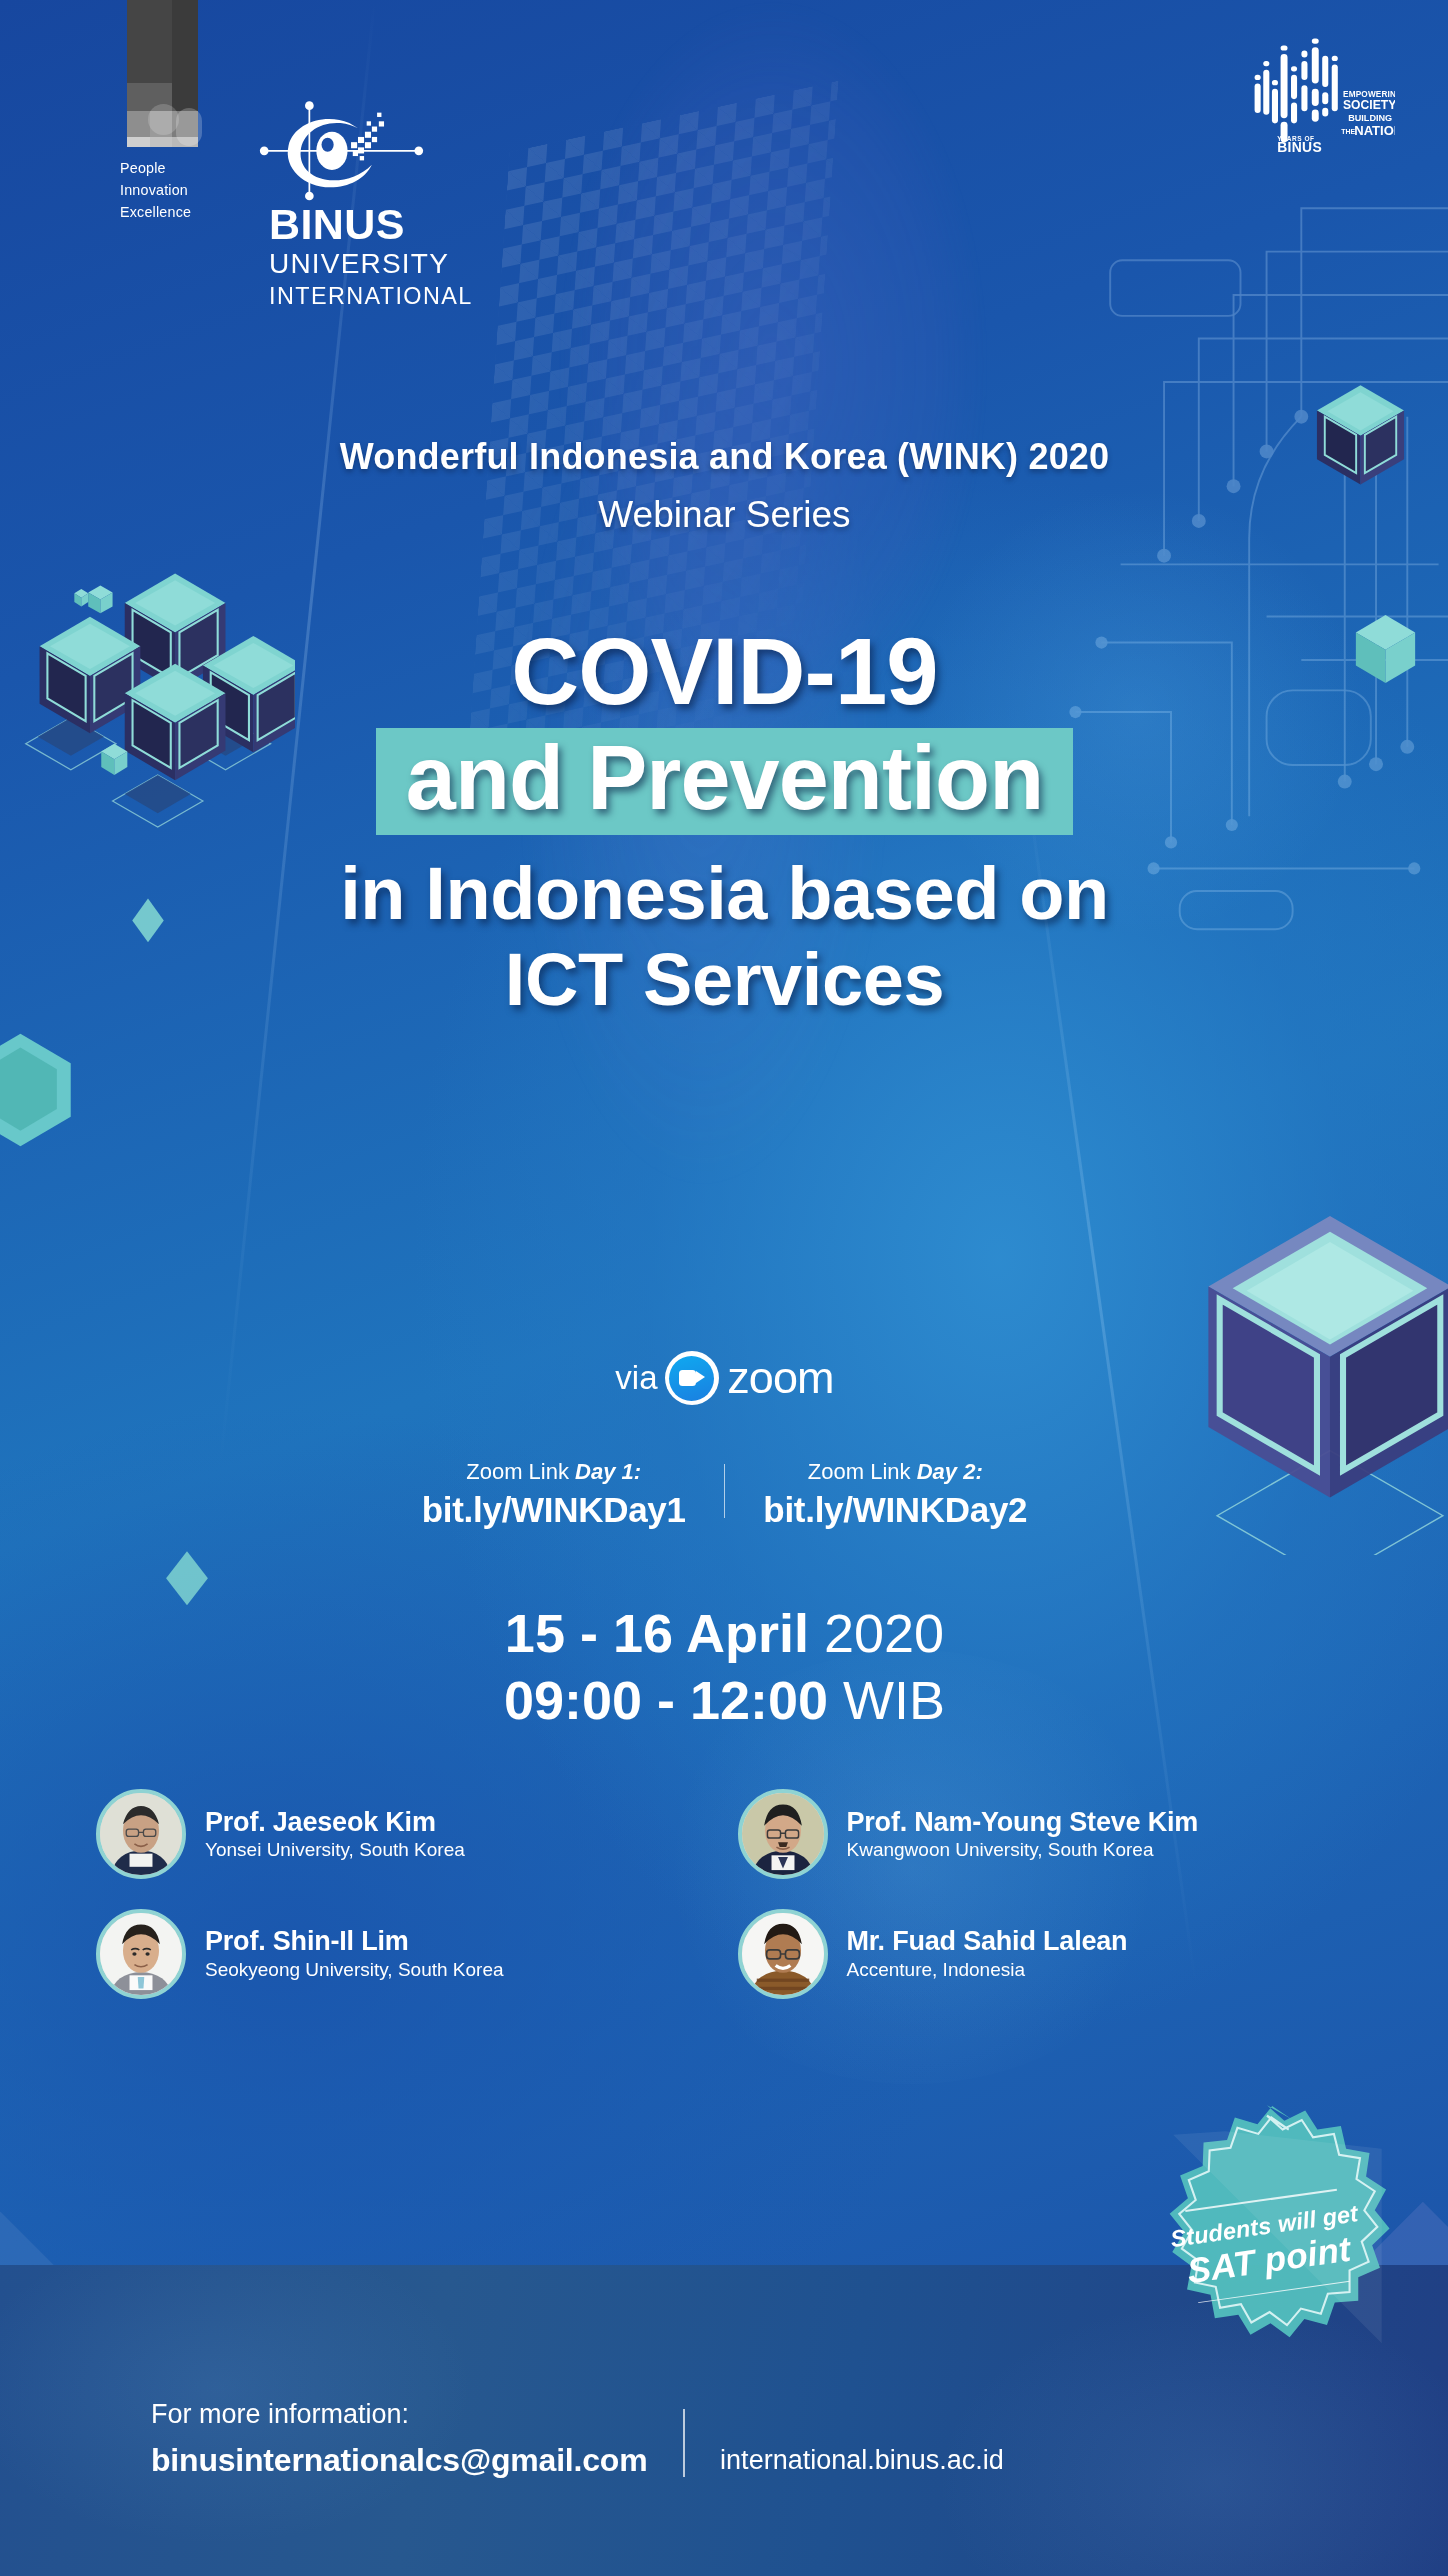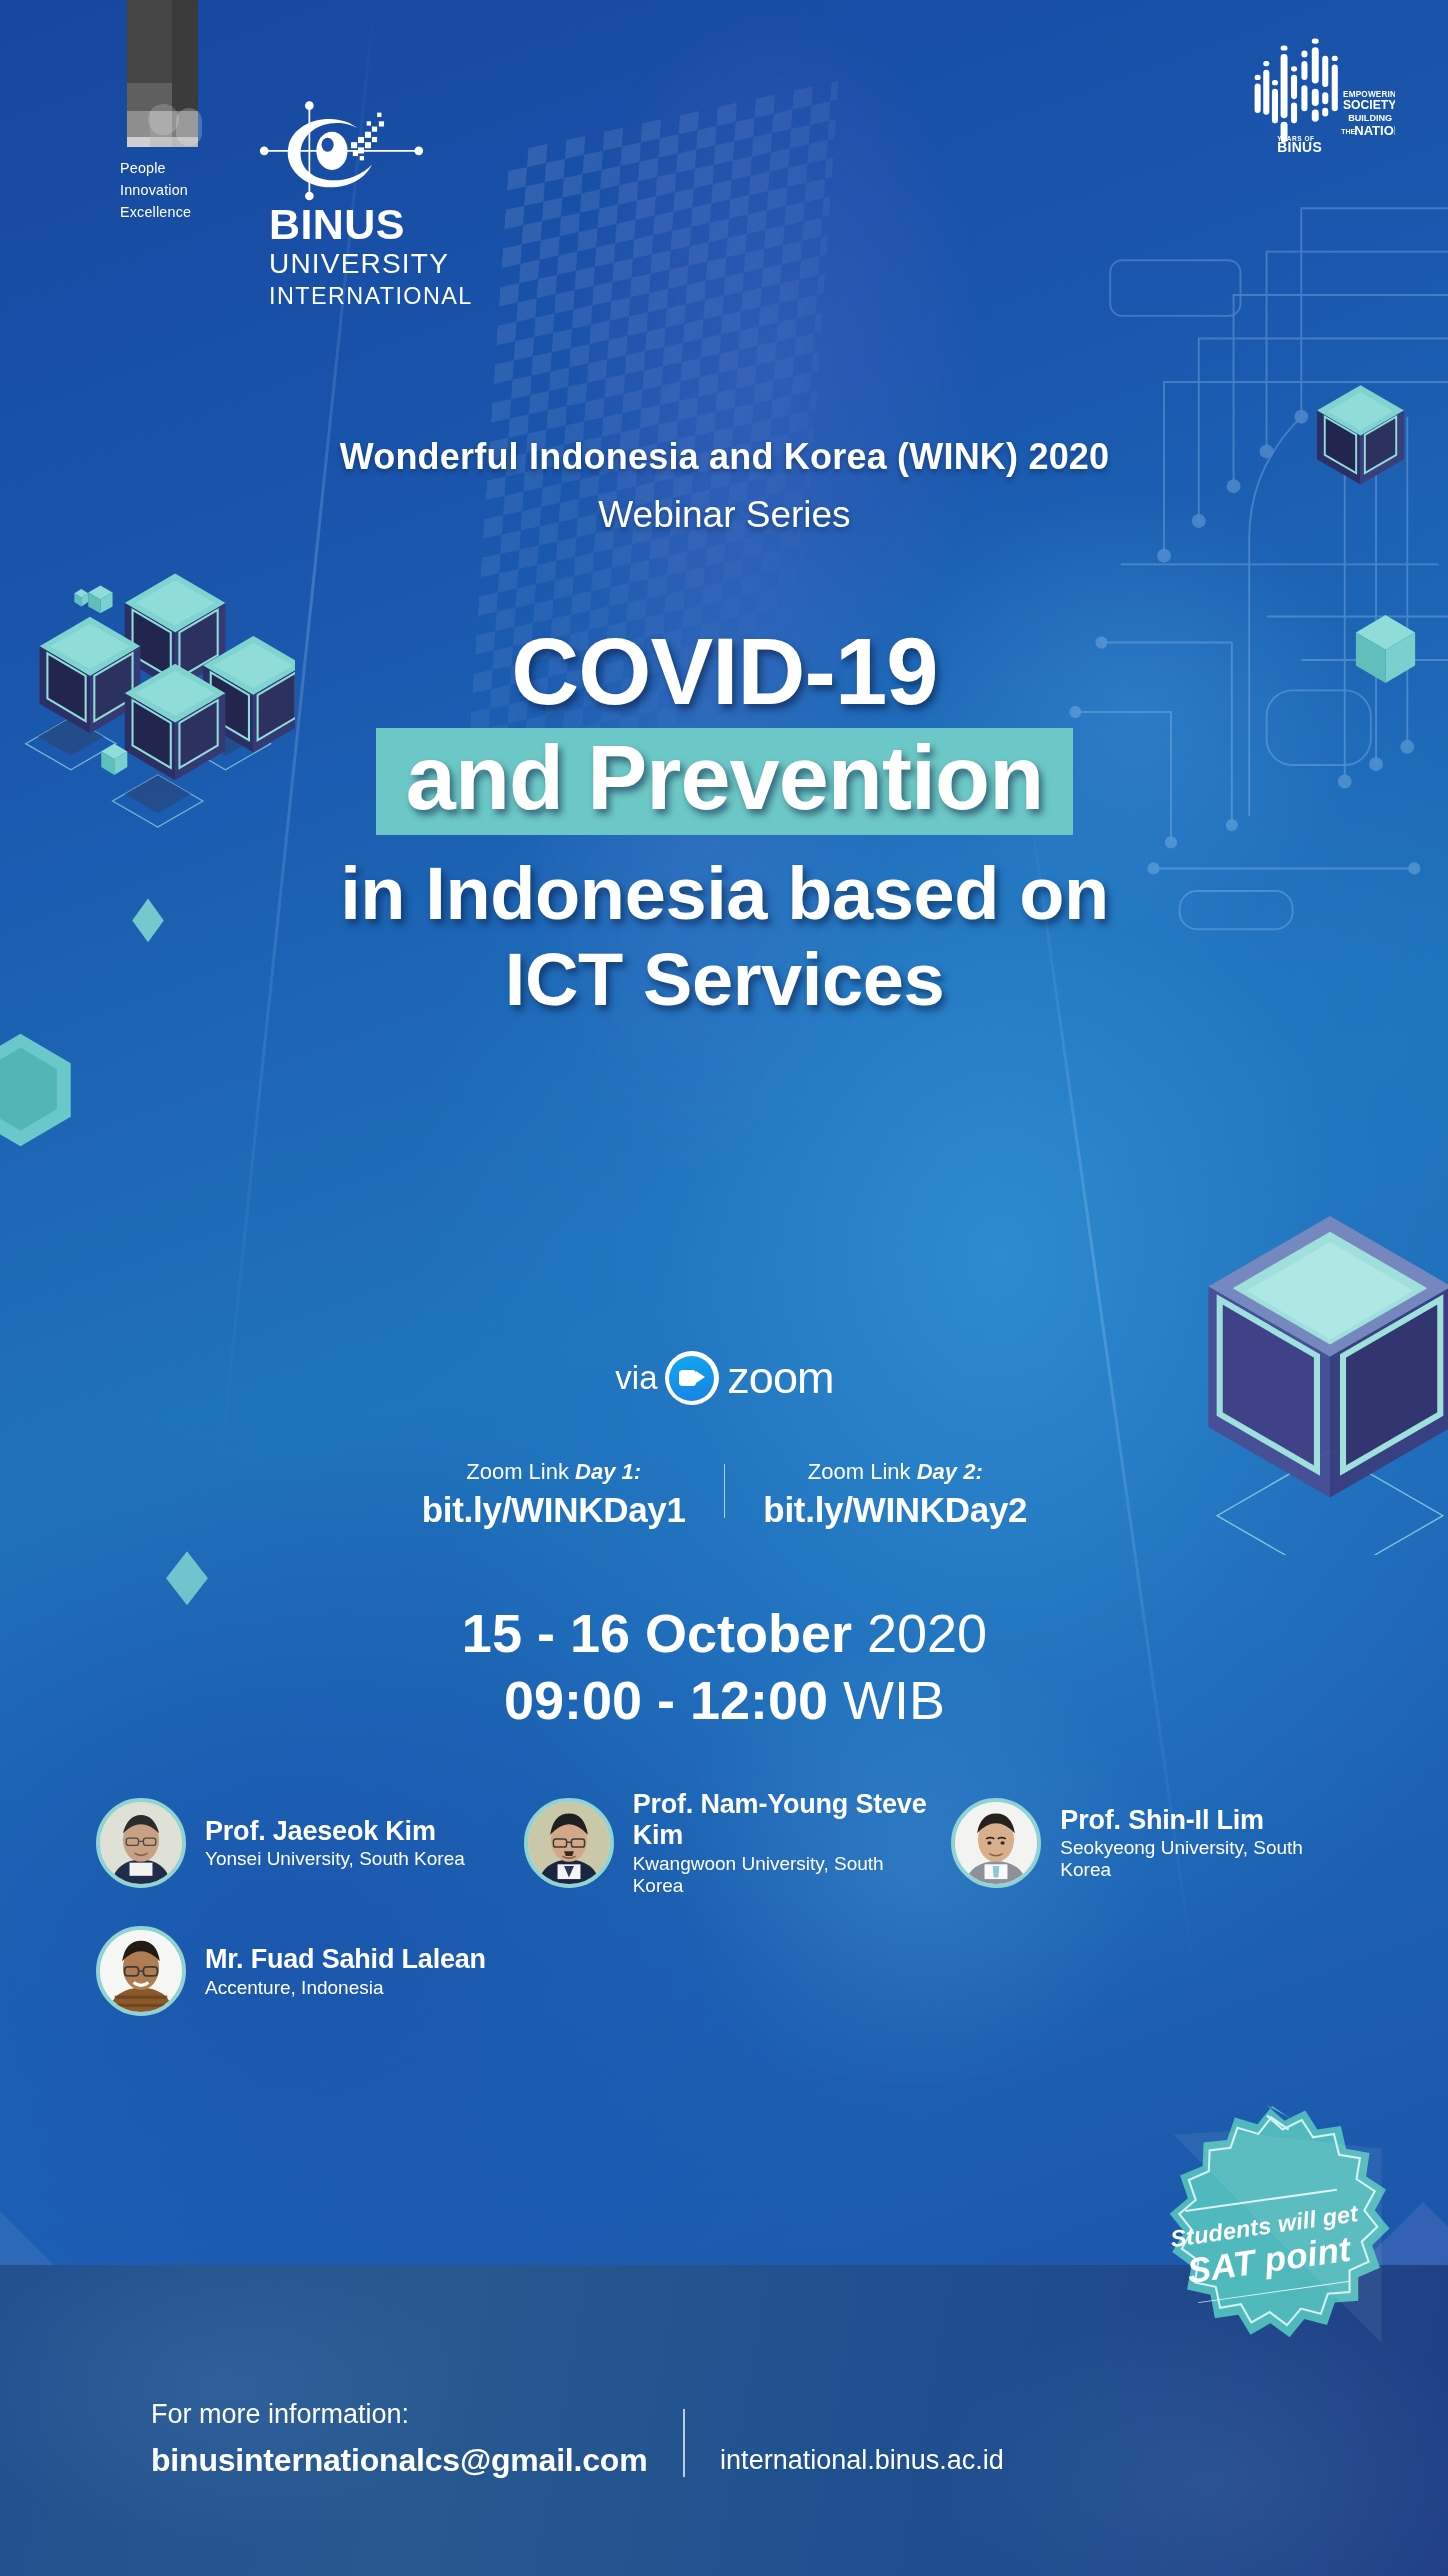--- a/index.html
+++ b/index.html
@@ -203,21 +203,21 @@
     text-align:center; color:#fff;
   }
   .datetime .d1{ font-size:54px; line-height:1.18; }
   .datetime .d2{ font-size:54px; line-height:1.18; margin-top:3.5px; }
   .datetime b{ font-weight:bold; }
   .datetime span.lite{ font-weight:400; }
 
   
   .speakers{
     position:absolute; left:96px; top:1789px; width:1259px;
-    display:grid; grid-template-columns:1fr 1fr 1fr; row-gap:29.5px; column-gap:24px;
+    display:grid; grid-template-columns:1fr 1fr; row-gap:29.5px; column-gap:24px;
   }
   .spk{ display:flex; align-items:center; gap:19px; }
   .spk .photo{
     width:90px; height:90px; border-radius:50%;
     border:4.3px solid #8fd3d3; flex:0 0 auto;
     overflow:hidden; position:relative;
     background:#dfe0d8;
   }
   .spk .photo .face{ position:absolute; inset:0; }
   .spk .info{ color:#fff; }
@@ -591,21 +591,21 @@
     </div>
     <div class="zdiv"></div>
     <div class="zlink">
       <div class="lbl"><span>Zoom Link </span><b>Day 2:</b></div>
       <div class="url">bit.ly/WINKDay2</div>
     </div>
   </div>
 
   <div class="datetime">
     <div class="d1">
-      <b>15 - 16 October</b>
+      <b>15 - 16 April</b>
       <span class="lite">2020</span>
     </div>
     <div class="d2">
       <b>09:00 - 12:00</b>
       <span class="lite">WIB</span>
     </div>
   </div>
 
   <div class="speakers">
 

